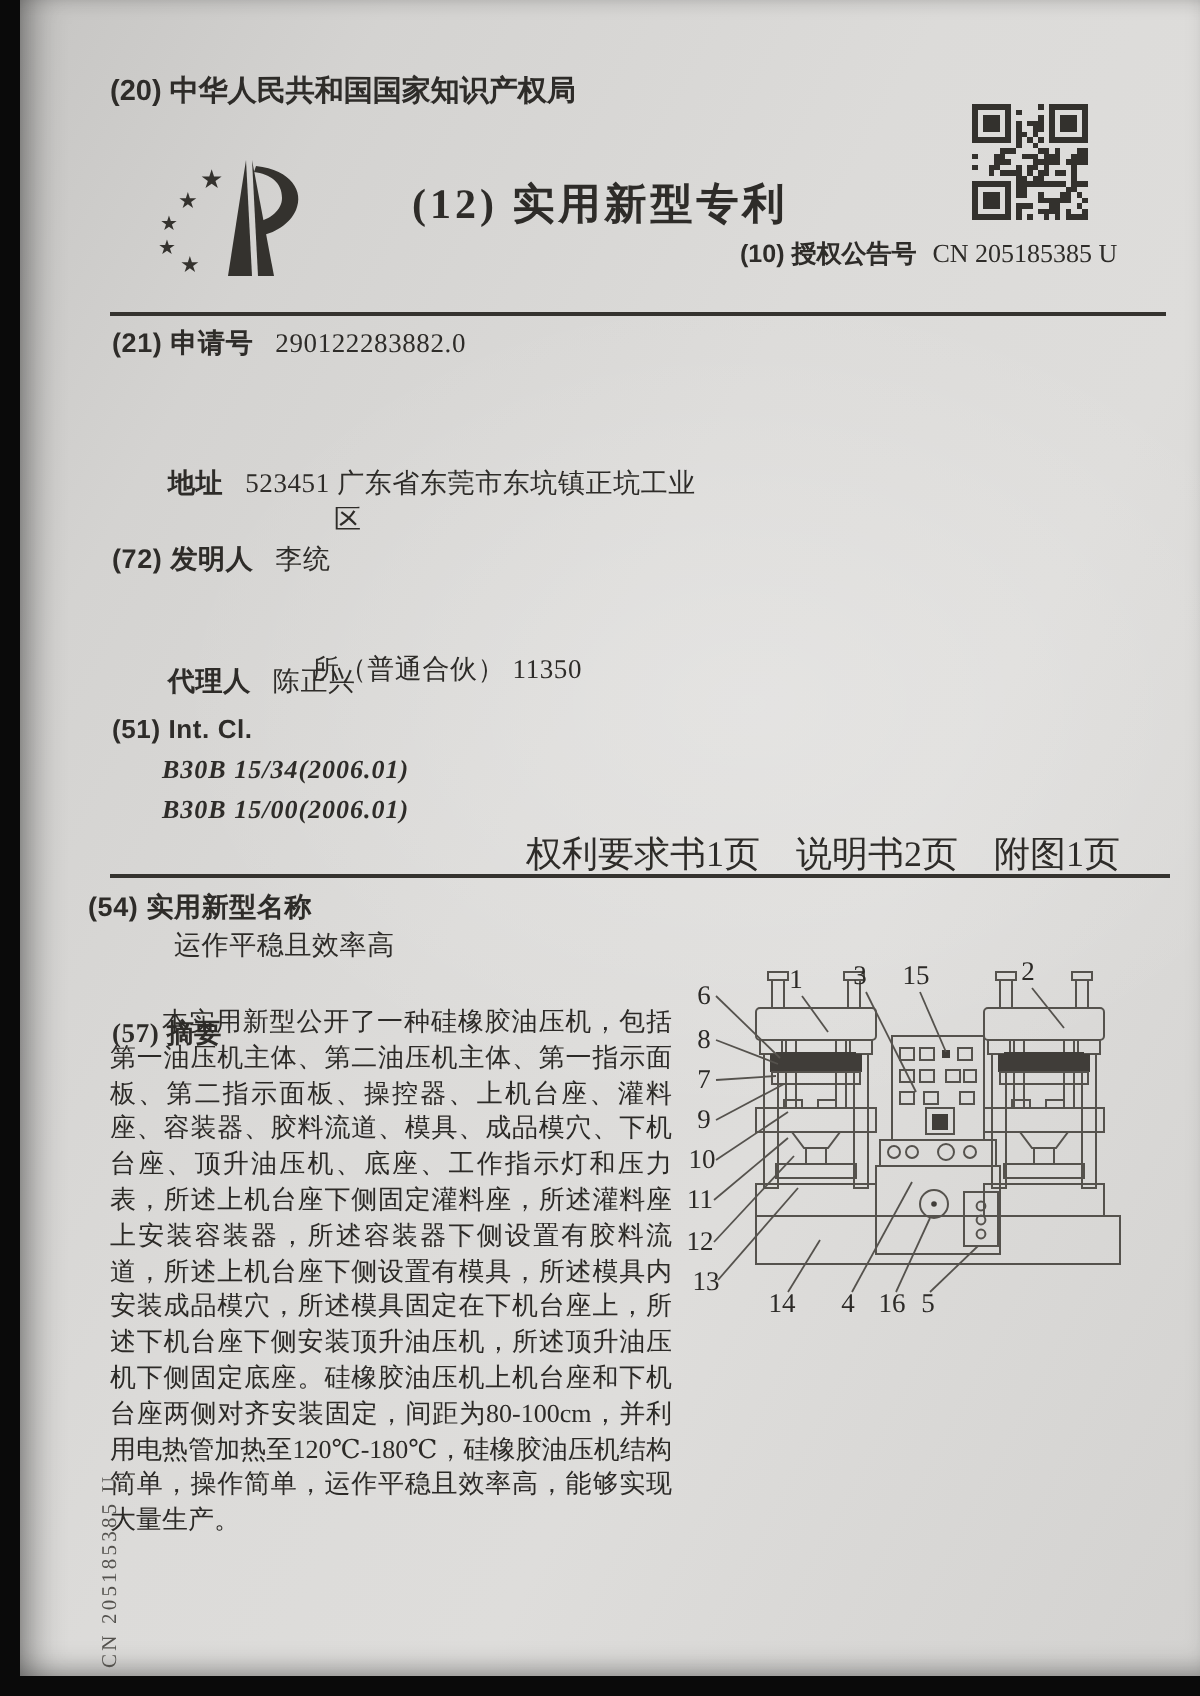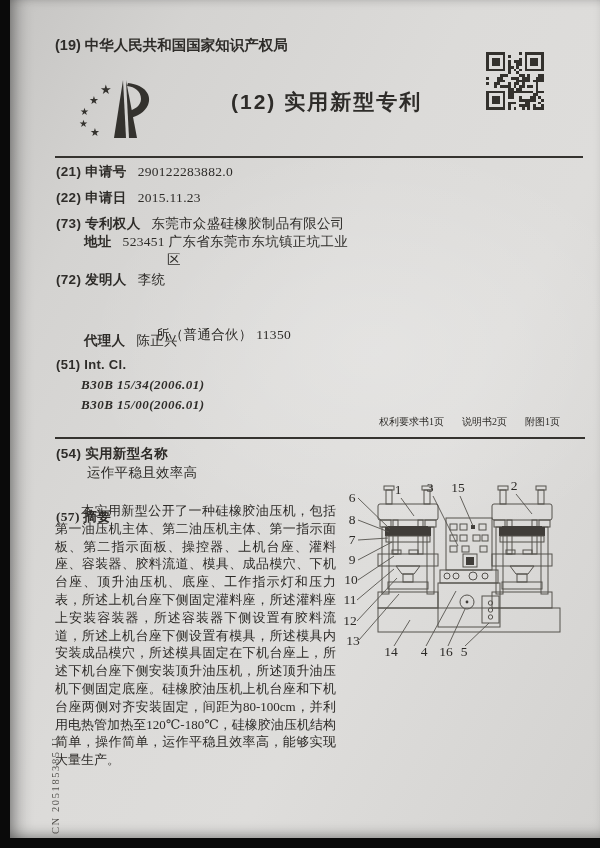--- a/index.html
+++ b/index.html
@@ -20,59 +20,59 @@
   .lbl{font-family:"Liberation Sans","DejaVu Sans",sans-serif;font-weight:700;}
   .val{font-family:"Liberation Serif","DejaVu Serif",serif;}
   .row{font-size:13.5px;letter-spacing:0.3px;}
   .row .val{margin-left:11px;}
   .office{font-size:14.5px;}
   .doctype{font-size:21px;letter-spacing:2px;}
   .pubrow{font-size:12.5px;}
   .pubrow .val{margin-left:8px;font-size:13px;}
   .rule{position:absolute;height:1.6px;background:#35332f;}
   .intcl-line{font-size:13px;font-style:italic;font-weight:700;letter-spacing:0.5px;}
-  .pages{font-size:10px;}
+  .pages{font-size:18px;}
   .pages span{margin-left:18px;}
   .abstract{
     width:281px;font-size:13px;line-height:17.8px;text-align:justify;
     text-indent:2em;white-space:normal;color:#2c2a27;
   }
   .edgecode{
     font-size:10.5px;letter-spacing:1.6px;color:#54524e;
     transform:rotate(-90deg);transform-origin:0 0;
   }
   svg{display:block;}
   .fig-line{stroke:#55524d;stroke-width:0.9;fill:none;}
   .fig-shape{stroke:#55524d;stroke-width:1;fill:none;}
   .fig-dark{fill:#403d39;stroke:none;}
   .fig-num{font-family:"Liberation Serif","DejaVu Serif",serif;font-size:13.5px;fill:#2c2a27;}
 </style>
 </head>
 <body>
 
 <div class="paper">
 
-  <div class="abs office lbl" style="left:45px;top:36px;">(19) 中华人民共和国国家知识产权局</div>
+  <div class="abs office lbl" style="left:45px;top:36px;">(20) 中华人民共和国国家知识产权局</div>
 
   <div class="abs" style="left:60px;top:74px;">
     <svg width="104" height="74" viewBox="0 0 104 74">
       <g fill="#34322e">
         <text x="30" y="20" font-size="13">★</text>
         <text x="19" y="30" font-size="11">★</text>
         <text x="10" y="41" font-size="10">★</text>
         <text x="9" y="53" font-size="10">★</text>
         <text x="20" y="62" font-size="11">★</text>
         <path d="M44 64 L53 6 L56 64 Z"></path>
         <path d="M59 64 L56 6 L67 64 Z"></path>
         <path d="M58 9 C76 11 82 22 78 31 C75 38 67 43 59 44 L58 37 C65 36 71 31 71 25 C71 17 65 13 57 12 Z"></path>
       </g>
     </svg>
   </div>
 
-  <div class="abs doctype lbl" style="left:221px;top:88px;">(12) 实用新型专利</div>
+  <div class="abs doctype lbl" style="left:196px;top:88px;font-family:Liberation Serif, serif;">(12) 实用新型专利</div>
 
   <div class="abs" style="left:476px;top:52px;">
     <svg id="qr-svg" width="58" height="58" viewBox="0 0 21 21" shape-rendering="crispEdges">
         <rect x="12" y="0" width="1" height="1" fill="#33312d"></rect>
         <rect x="8" y="1" width="1" height="1" fill="#33312d"></rect>
         <rect x="12" y="2" width="1" height="1" fill="#33312d"></rect>
         <rect x="8" y="3" width="1" height="1" fill="#33312d"></rect>
         <rect x="10" y="3" width="1" height="1" fill="#33312d"></rect>
         <rect x="11" y="3" width="1" height="1" fill="#33312d"></rect>
         <rect x="12" y="3" width="1" height="1" fill="#33312d"></rect>
@@ -198,34 +198,31 @@
         <rect x="2" y="2" width="3" height="3" fill="#33312d"></rect>
         <rect x="14" y="0" width="7" height="7" fill="#33312d"></rect>
         <rect x="15" y="1" width="5" height="5" fill="#dcdbd9"></rect>
         <rect x="16" y="2" width="3" height="3" fill="#33312d"></rect>
         <rect x="0" y="14" width="7" height="7" fill="#33312d"></rect>
         <rect x="1" y="15" width="5" height="5" fill="#dcdbd9"></rect>
         <rect x="2" y="16" width="3" height="3" fill="#33312d"></rect>
       </svg>
   </div>
 
+  <div class="abs pubrow" style="left:360px;top:119px;">
+    <span class="lbl">(10) 授权公告号</span><span class="val">CN 205185385 U</span>
+  </div>
 
   <div class="rule" style="left:45px;top:156px;width:528px;"></div>
 
   <div class="abs row" style="left:46px;top:163px;">
     <span class="lbl">(21) 申请号</span><span class="val">290122283882.0</span>
   </div>
 
-  <div class="abs row" style="left:46px;top:189px;">
-    <span class="lbl">(22) 申请日</span><span class="val">2015.11.23</span>
-  </div>
-
-  <div class="abs row" style="left:46px;top:215px;">
-    <span class="lbl">(73) 专利权人</span><span class="val">东莞市众盛硅橡胶制品有限公司</span>
-  </div>
+
   <div class="abs row" style="left:74px;top:233px;">
     <span class="lbl">地址</span><span class="val">523451 广东省东莞市东坑镇正坑工业</span>
   </div>
   <div class="abs row val" style="left:157px;top:251px;">区</div>
 
   <div class="abs row" style="left:46px;top:271px;">
     <span class="lbl">(72) 发明人</span><span class="val">李统</span>
   </div>
 
   <div class="abs row val" style="left:146px;top:314px;margin-top:12px;">所（普通合伙） 11350</div>
@@ -236,21 +233,21 @@
   <div class="abs row lbl" style="left:46px;top:357px;font-size:13px;">(51) Int. Cl.</div>
   <div class="abs intcl-line" style="left:71px;top:377px;">B30B 15/34(2006.01)</div>
   <div class="abs intcl-line" style="left:71px;top:397px;text-align:center;">B30B 15/00(2006.01)</div>
 
   <div class="abs pages" style="right:40px;top:415px;">
     <span style="margin-left:0;">权利要求书1页</span><span>说明书2页</span><span>附图1页</span>
   </div>
 
   <div class="rule" style="left:45px;top:437px;width:530px;"></div>
 
-  <div class="abs row lbl" style="left:46px;top:445px;">(54) 实用新型名称</div>
+  <div class="abs row lbl" style="left:34px;top:445px;">(54) 实用新型名称</div>
   <div class="abs row val" style="left:77px;top:464px;">运作平稳且效率高</div>
   <div class="abs row lbl" style="left:46px;top:508px;font-family:Liberation Serif, serif;">(57) 摘要</div>
 
   <div class="abs abstract" style="left:45px;top:502px;">本实用新型公开了一种硅橡胶油压机，包括第一油压机主体、第二油压机主体、第一指示面板、第二指示面板、操控器、上机台座、灌料座、容装器、胶料流道、模具、成品模穴、下机台座、顶升油压机、底座、工作指示灯和压力表，所述上机台座下侧固定灌料座，所述灌料座上安装容装器，所述容装器下侧设置有胶料流道，所述上机台座下侧设置有模具，所述模具内安装成品模穴，所述模具固定在下机台座上，所述下机台座下侧安装顶升油压机，所述顶升油压机下侧固定底座。硅橡胶油压机上机台座和下机台座两侧对齐安装固定，间距为80-100cm，并利用电热管加热至120℃-180℃，硅橡胶油压机结构简单，操作简单，运作平稳且效率高，能够实现大量生产。</div>
 
   <div class="abs" style="left:322px;top:476px;">
     <svg width="260" height="202" viewBox="0 0 260 202">
       <defs>
         <g id="press">
           <rect class="fig-shape" x="8" y="6" width="10" height="4"></rect>

